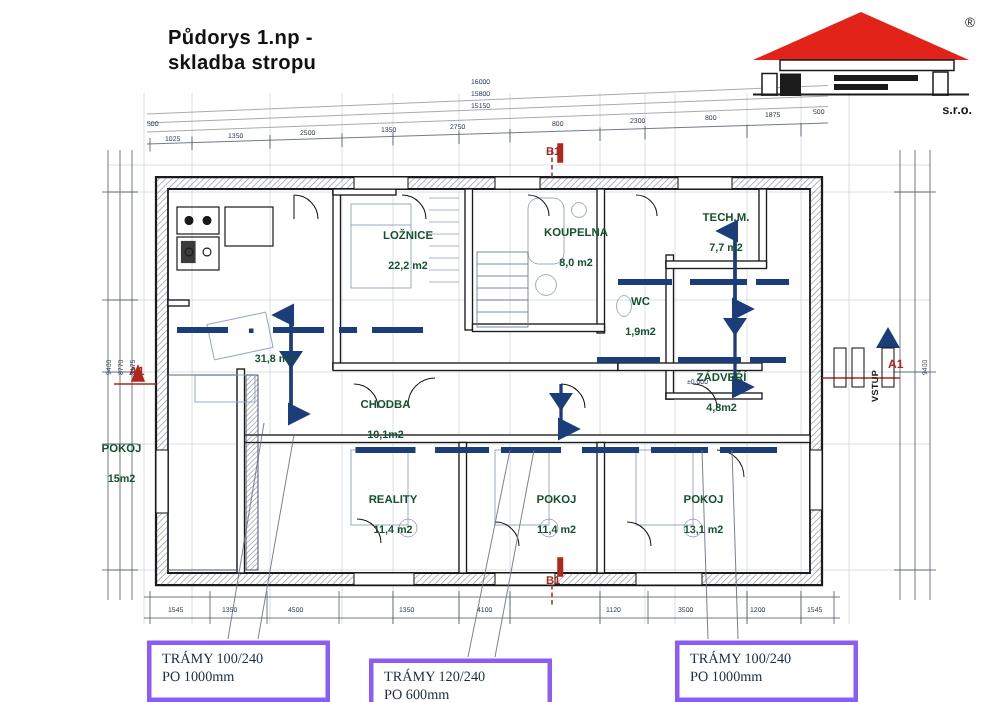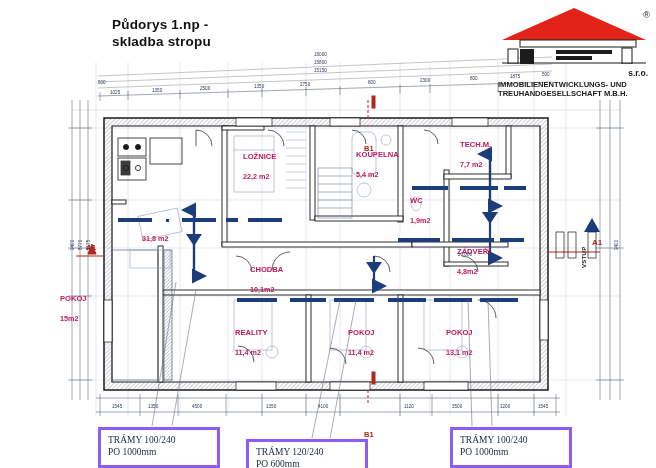--- a/index.html
+++ b/index.html
@@ -34,23 +34,23 @@
     position:absolute; left:2px; top:74px; width:152px;
     font-size:7.6px; font-weight:bold; color:#1b1b1b; line-height:9.4px;
     white-space:pre-line;
   }
 
   
   .canvas{position:absolute; left:0; top:0; width:656px; height:468px;}
 
   
   .room{
-    position:absolute; 
+    position:absolute; text-align:center;
     font-family:"Liberation Sans", sans-serif;
-    font-weight:bold; color:#be185d;
+    font-weight:bold; color:#14532d;
     line-height:10px; white-space:pre-line;
   }
   .room .nm{display:block; font-size:7.6px;}
   .room .ar{display:block; font-size:7.2px;}
 
   
   .note{
     position:absolute;
     border:3px solid #8b5cf6;
     background:#ffffff;
@@ -60,21 +60,21 @@
     padding:4px 7px 7px 7px;
     white-space:pre-line;
   }
 
   
   .mark{
     position:absolute;
     font-family:"Liberation Sans", sans-serif;
     font-weight:bold; font-size:8px; color:#b1261e;
   }
-  .mark-b{ color:#a32a1c; font-size:7.5px;margin-top:48px; }
+  .mark-b{ color:#a32a1c; font-size:7.5px; }
 
   
   .tiny{
     position:absolute; font-family:"Liberation Sans", sans-serif;
     font-size:4.6px; color:#2c3a55;
   }
   .tinyv{
     position:absolute; font-family:"Liberation Sans", sans-serif;
     font-size:4.6px; color:#2c3a55;
     transform:rotate(-90deg); transform-origin:left top;
@@ -391,53 +391,51 @@
       <rect x="24" y="34" width="116" height="7" fill="#ffffff" stroke="#1b1b1b" stroke-width="1"></rect>
       <rect x="24" y="43" width="14" height="15" fill="#1b1b1b"></rect>
       <rect x="12" y="43" width="10" height="15" fill="#ffffff" stroke="#1b1b1b" stroke-width="1"></rect>
       <rect x="60" y="44" width="56" height="4" fill="#1b1b1b"></rect>
       <rect x="60" y="50" width="36" height="4" fill="#1b1b1b"></rect>
       <rect x="126" y="42" width="10" height="16" fill="#ffffff" stroke="#1b1b1b" stroke-width="1"></rect>
       <line x1="6" y1="57" x2="150" y2="57" stroke="#1b1b1b" stroke-width="1.2"></line>
     </svg>
     <div class="logo-reg">®</div>
     <div class="logo-sro">s.r.o.</div>
-    <div class="logo-sub">IMMOBILIENENTWICKLUNGS- UND
-TREUHANDGESELLSCHAFT M.B.H.</div>
   </div>
 
   <div>
     <div class="room" style="left:243px;top:142px;width:58px">
       <span class="nm">LOŽNICE</span>
       <span class="ar">22,2 m2</span>
     </div>
     <div class="room" style="left:356px;top:140px;width:56px">
       <span class="nm">KOUPELNA</span>
-      <span class="ar">5,4 m2</span>
+      <span class="ar">8,0 m2</span>
     </div>
     <div class="room" style="left:460px;top:130px;width:48px">
       <span class="nm">TECH.M.</span>
       <span class="ar">7,7 m2</span>
     </div>
     <div class="room" style="left:410px;top:186px;width:34px">
       <span class="nm">WC</span>
       <span class="ar">1,9m2</span>
     </div>
     <div class="room" style="left:457px;top:237px;width:48px">
       <span class="nm">ZÁDVEŘÍ</span>
       <span class="ar">4,8m2</span>
     </div>
     <div class="room" style="left:142px;top:224px;width:82px">
       <span class="ar">31,8 m2</span>
     </div>
     <div class="room" style="left:60px;top:284px;width:42px">
       <span class="nm">POKOJ</span>
       <span class="ar">15m2</span>
     </div>
-    <div class="room" style="left:250px;top:255px;width:48px">
+    <div class="room" style="left:233px;top:255px;width:48px">
       <span class="nm">CHODBA</span>
       <span class="ar">10,1m2</span>
     </div>
     <div class="room" style="left:235px;top:318px;width:54px">
       <span class="nm">REALITY</span>
       <span class="ar">11,4 m2</span>
     </div>
     <div class="room" style="left:348px;top:318px;width:46px">
       <span class="nm">POKOJ</span>
       <span class="ar">11,4 m2</span>

